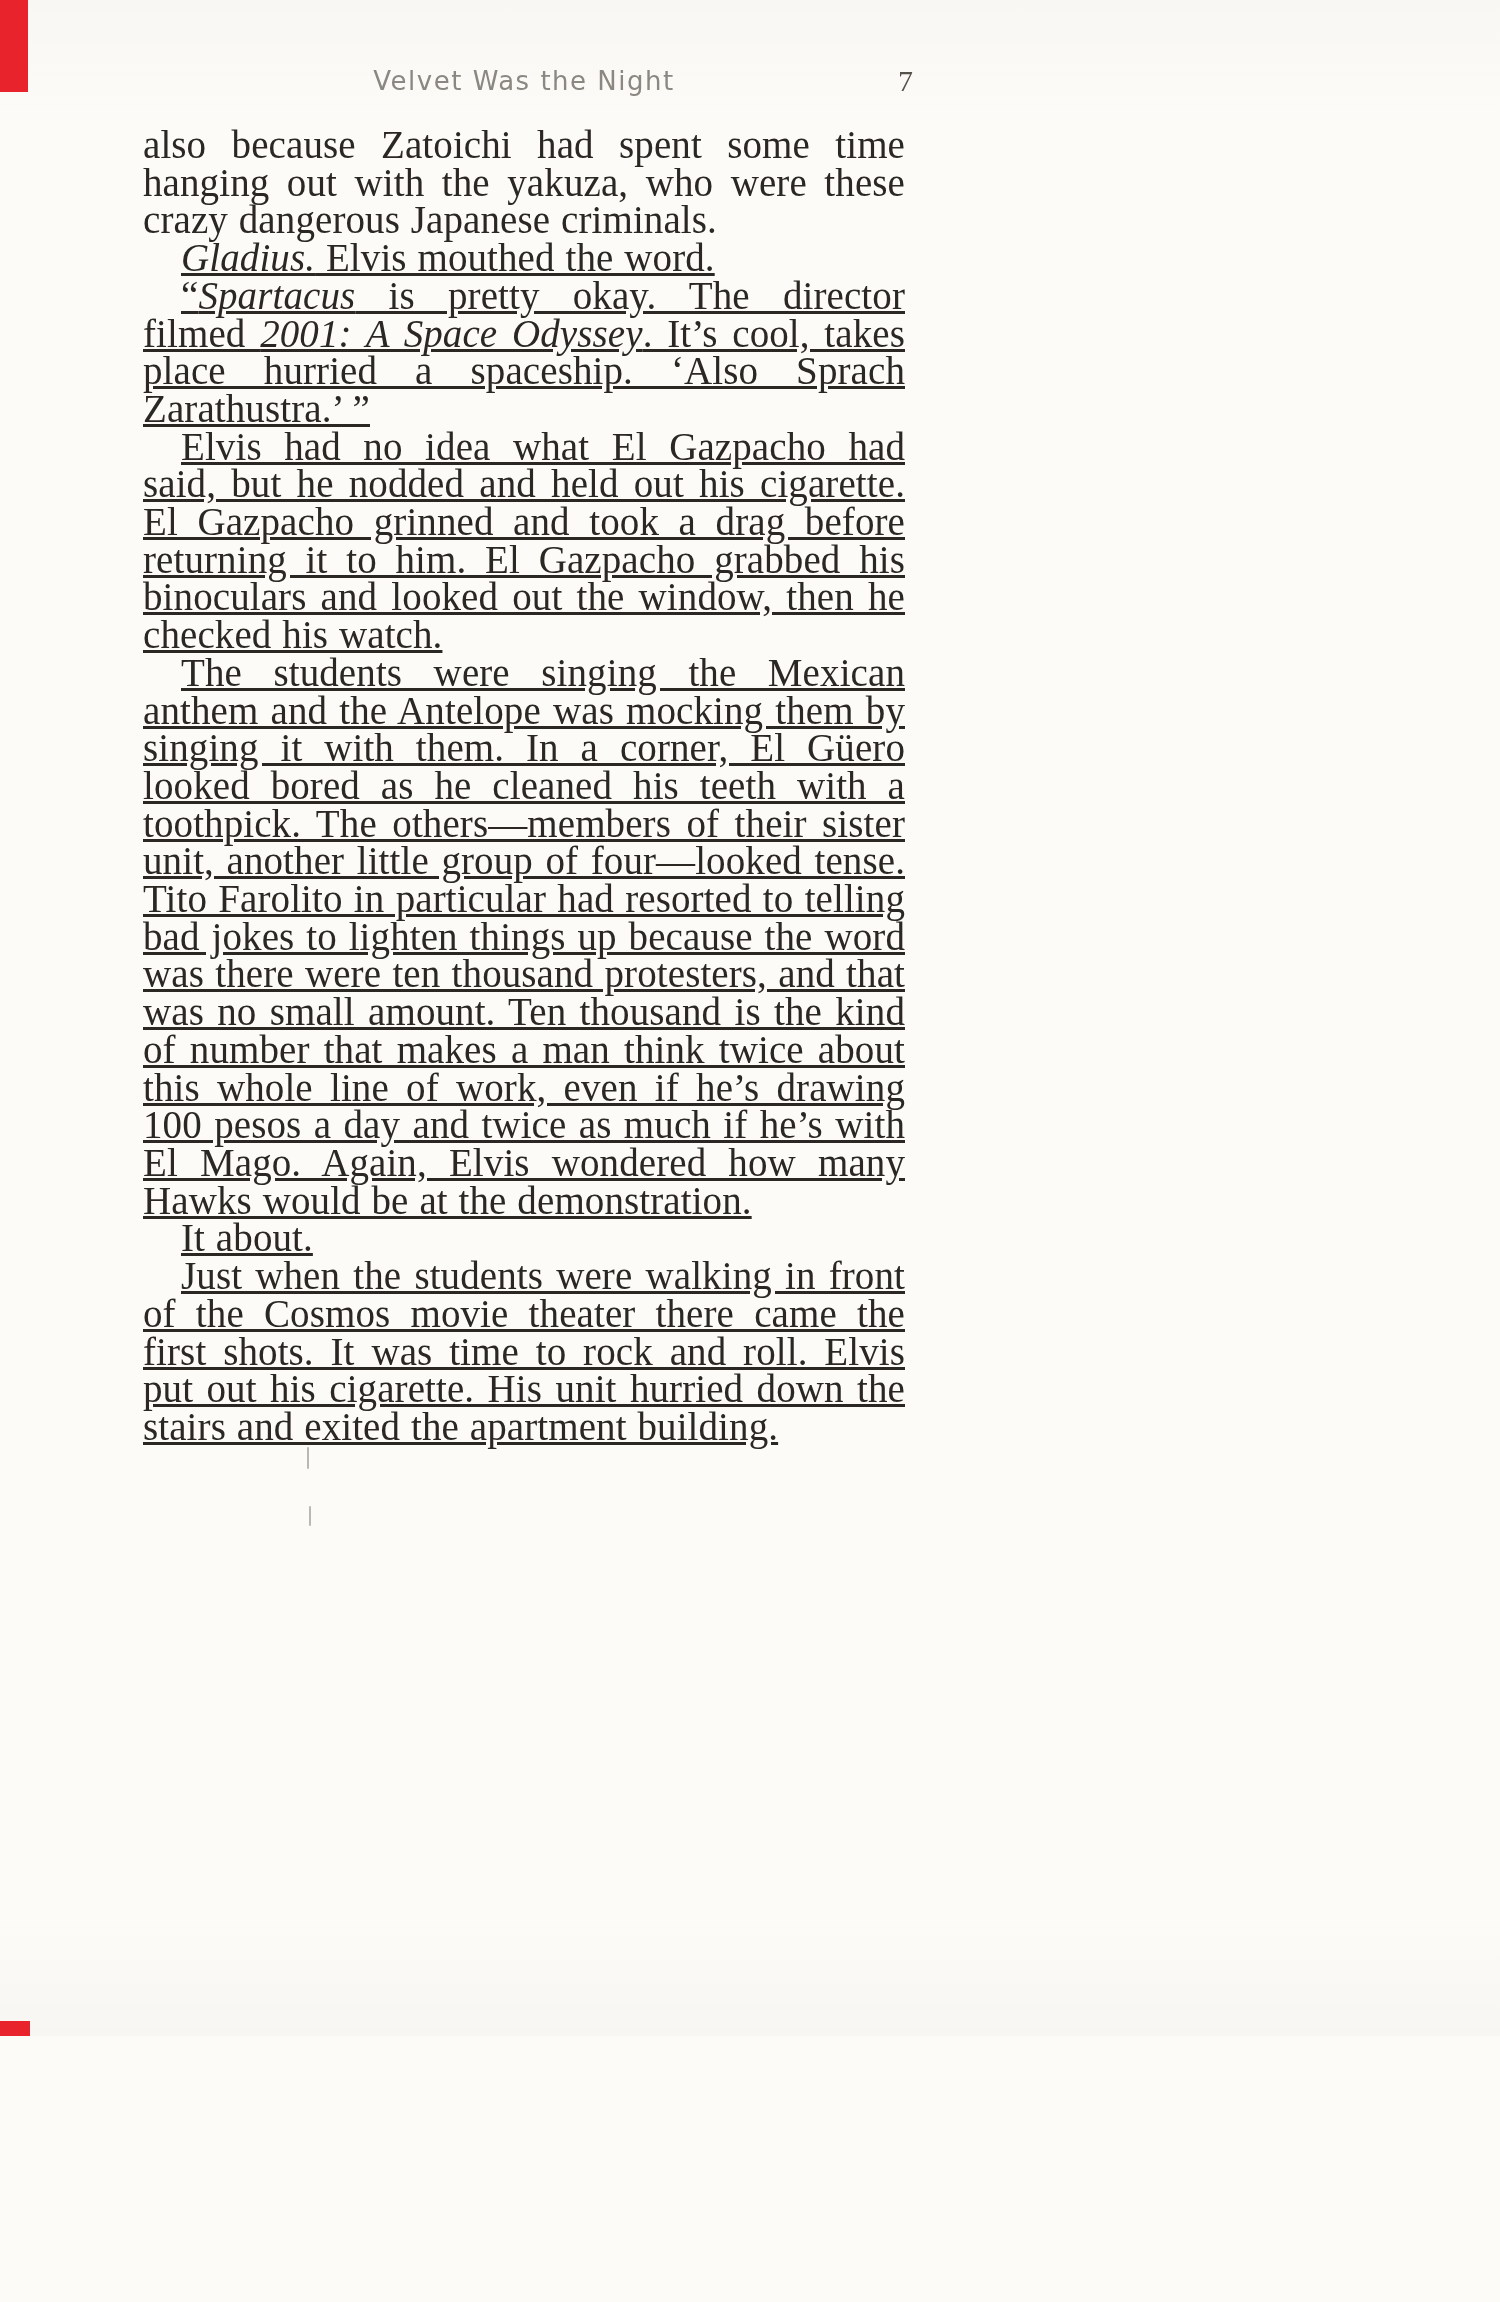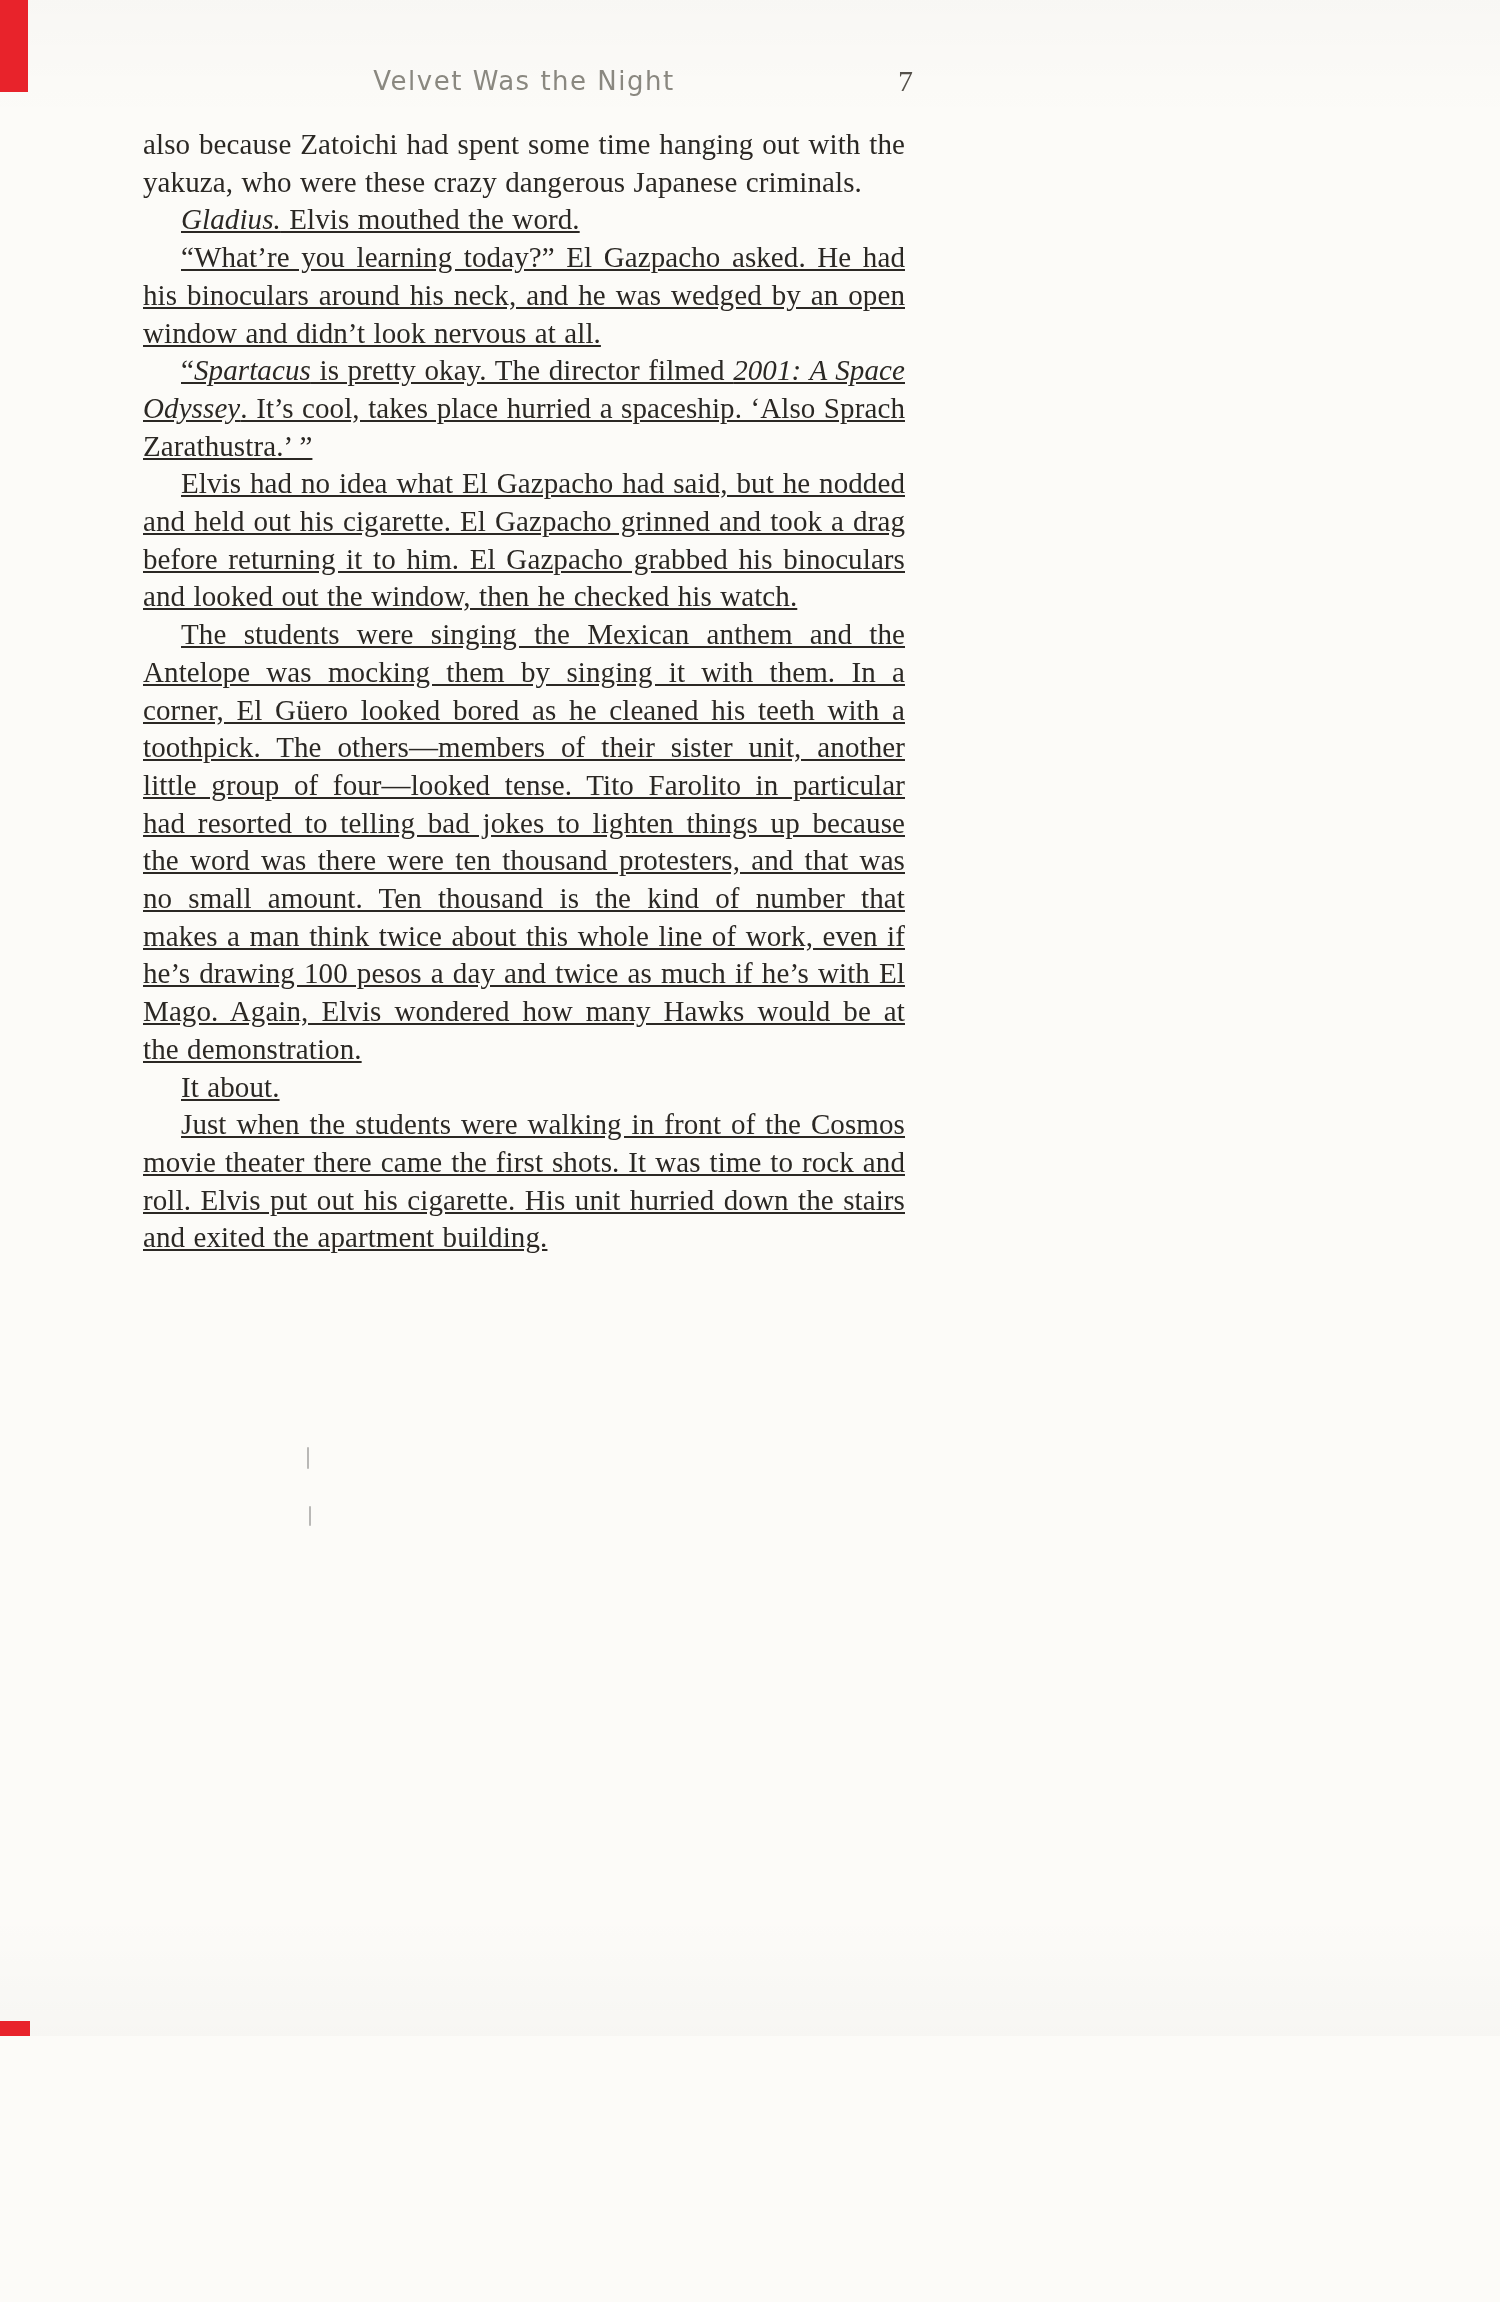--- a/index.html
+++ b/index.html
@@ -53,21 +53,21 @@
     font-family:"Liberation Serif", serif;
     font-size:30px;
     color:var(--pagenum-ink);
   }
   .body-text{
     margin-top:16px;
     color:var(--ink);
   }
   .body-text p{
     margin:0;
-    font-size:29px;
+    font-size:39px;
     line-height:37.7px;
     text-align:justify;
     letter-spacing:0.1px;
     word-spacing:1px;
   }
   .body-text p.indent{
     text-indent:38px;
     text-decoration:underline;
   }
   .scan-artifact{
@@ -90,21 +90,20 @@
   <div class="content">
 
     <div class="running-header">
       <span class="running-title">Velvet Was the Night</span>
       <span class="page-number">7</span>
     </div>
 
     <div class="body-text">
         <p class="para"><span>also because Zatoichi had spent some time hanging out with the yakuza, who were these crazy dangerous Japanese criminals.</span></p>
         <p class="para indent"><i>Gladius.</i><span> Elvis mouthed the word.</span></p>
-        <p class="para indent"><span>“What’re you learning today?” El Gazpacho asked. He had his binoculars around his neck, and he was wedged by an open window and didn’t look nervous at all.</span></p>
         <p class="para indent"><span>“</span><i>Spartacus</i><span> is pretty okay. The director filmed </span><i>2001: A Space Odyssey</i><span>. It’s cool, takes place hurried a spaceship. ‘Also Sprach Zarathustra.’ ”</span></p>
         <p class="para indent"><span>Elvis had no idea what El Gazpacho had said, but he nodded and held out his cigarette. El Gazpacho grinned and took a drag before returning it to him. El Gazpacho grabbed his binoculars and looked out the window, then he checked his watch.</span></p>
         <p class="para indent"><span>The students were singing the Mexican anthem and the Antelope was mocking them by singing it with them. In a corner, El Güero looked bored as he cleaned his teeth with a toothpick. The others—members of their sister unit, another little group of four—looked tense. Tito Farolito in particular had resorted to telling bad jokes to lighten things up because the word was there were ten thousand protesters, and that was no small amount. Ten thousand is the kind of number that makes a man think twice about this whole line of work, even if he’s drawing 100 pesos a day and twice as much if he’s with El Mago. Again, Elvis wondered how many Hawks would be at the demonstration.</span></p>
         <p class="para indent"><span>It about.</span></p>
         <p class="para indent"><span>Just when the students were walking in front of the Cosmos movie theater there came the first shots. It was time to rock and roll. Elvis put out his cigarette. His unit hurried down the stairs and exited the apartment building.</span></p>
       </div>
 
   </div>
 
   <div class="scan-artifact artifact-1"></div>

